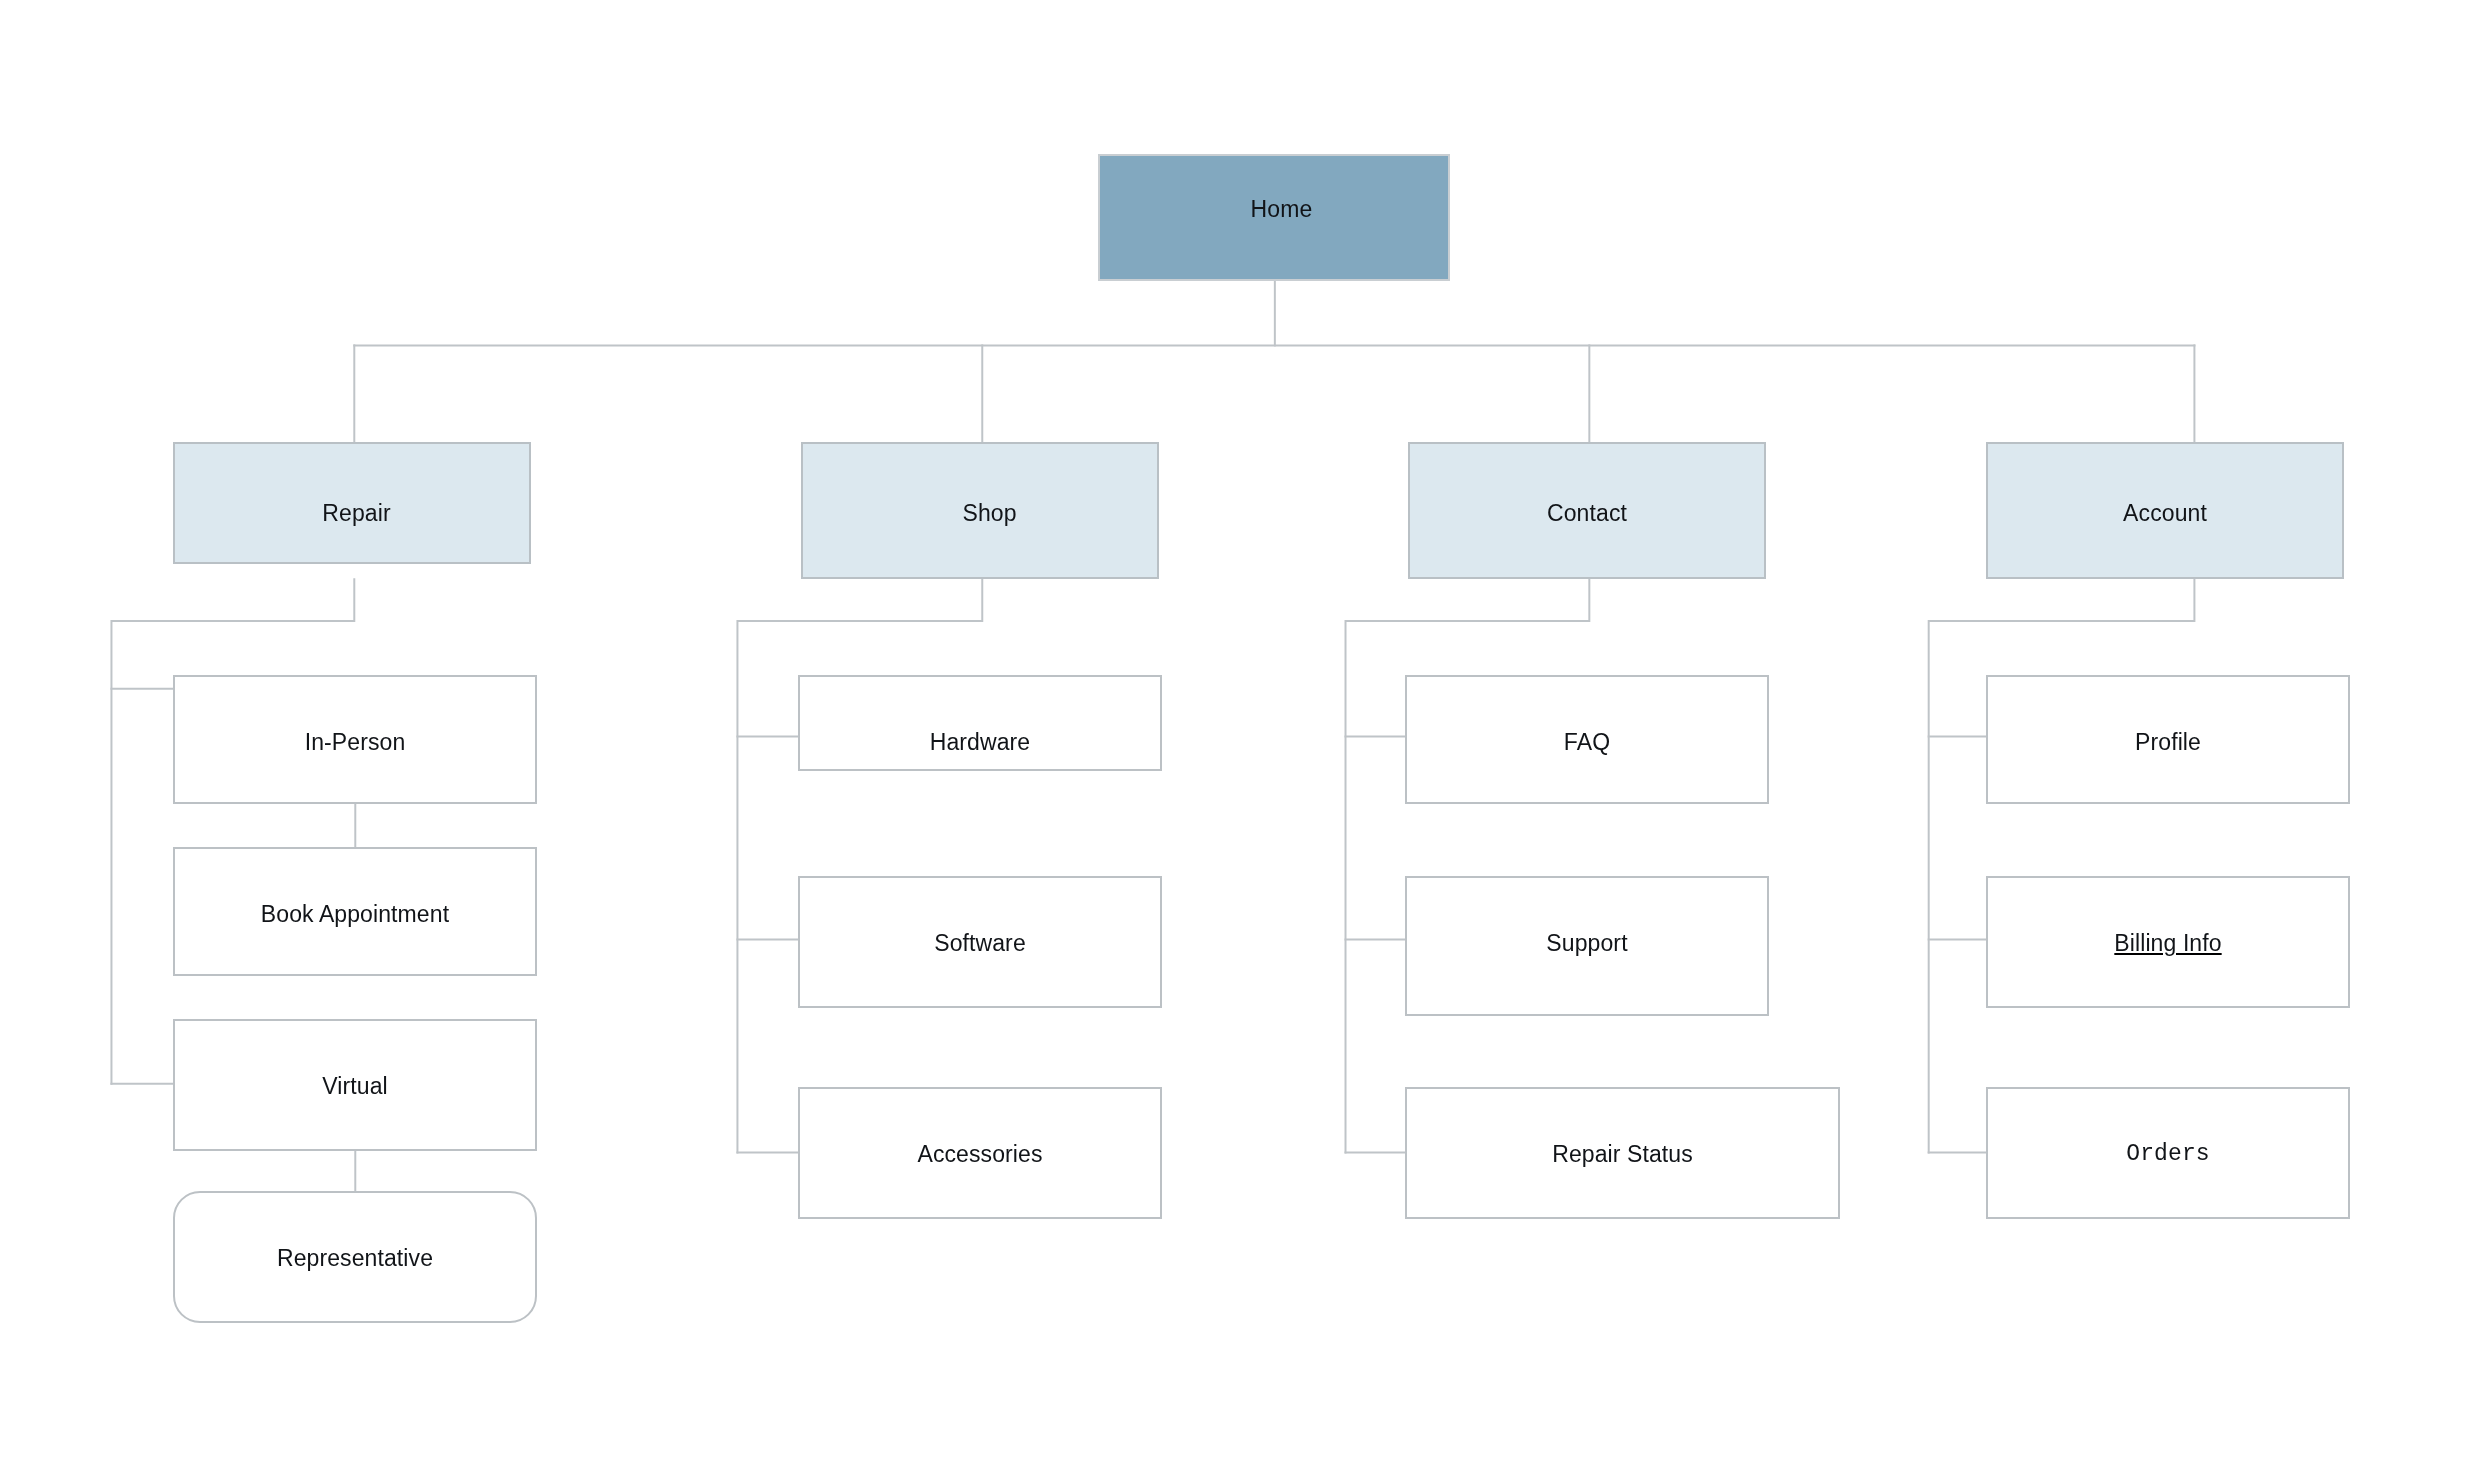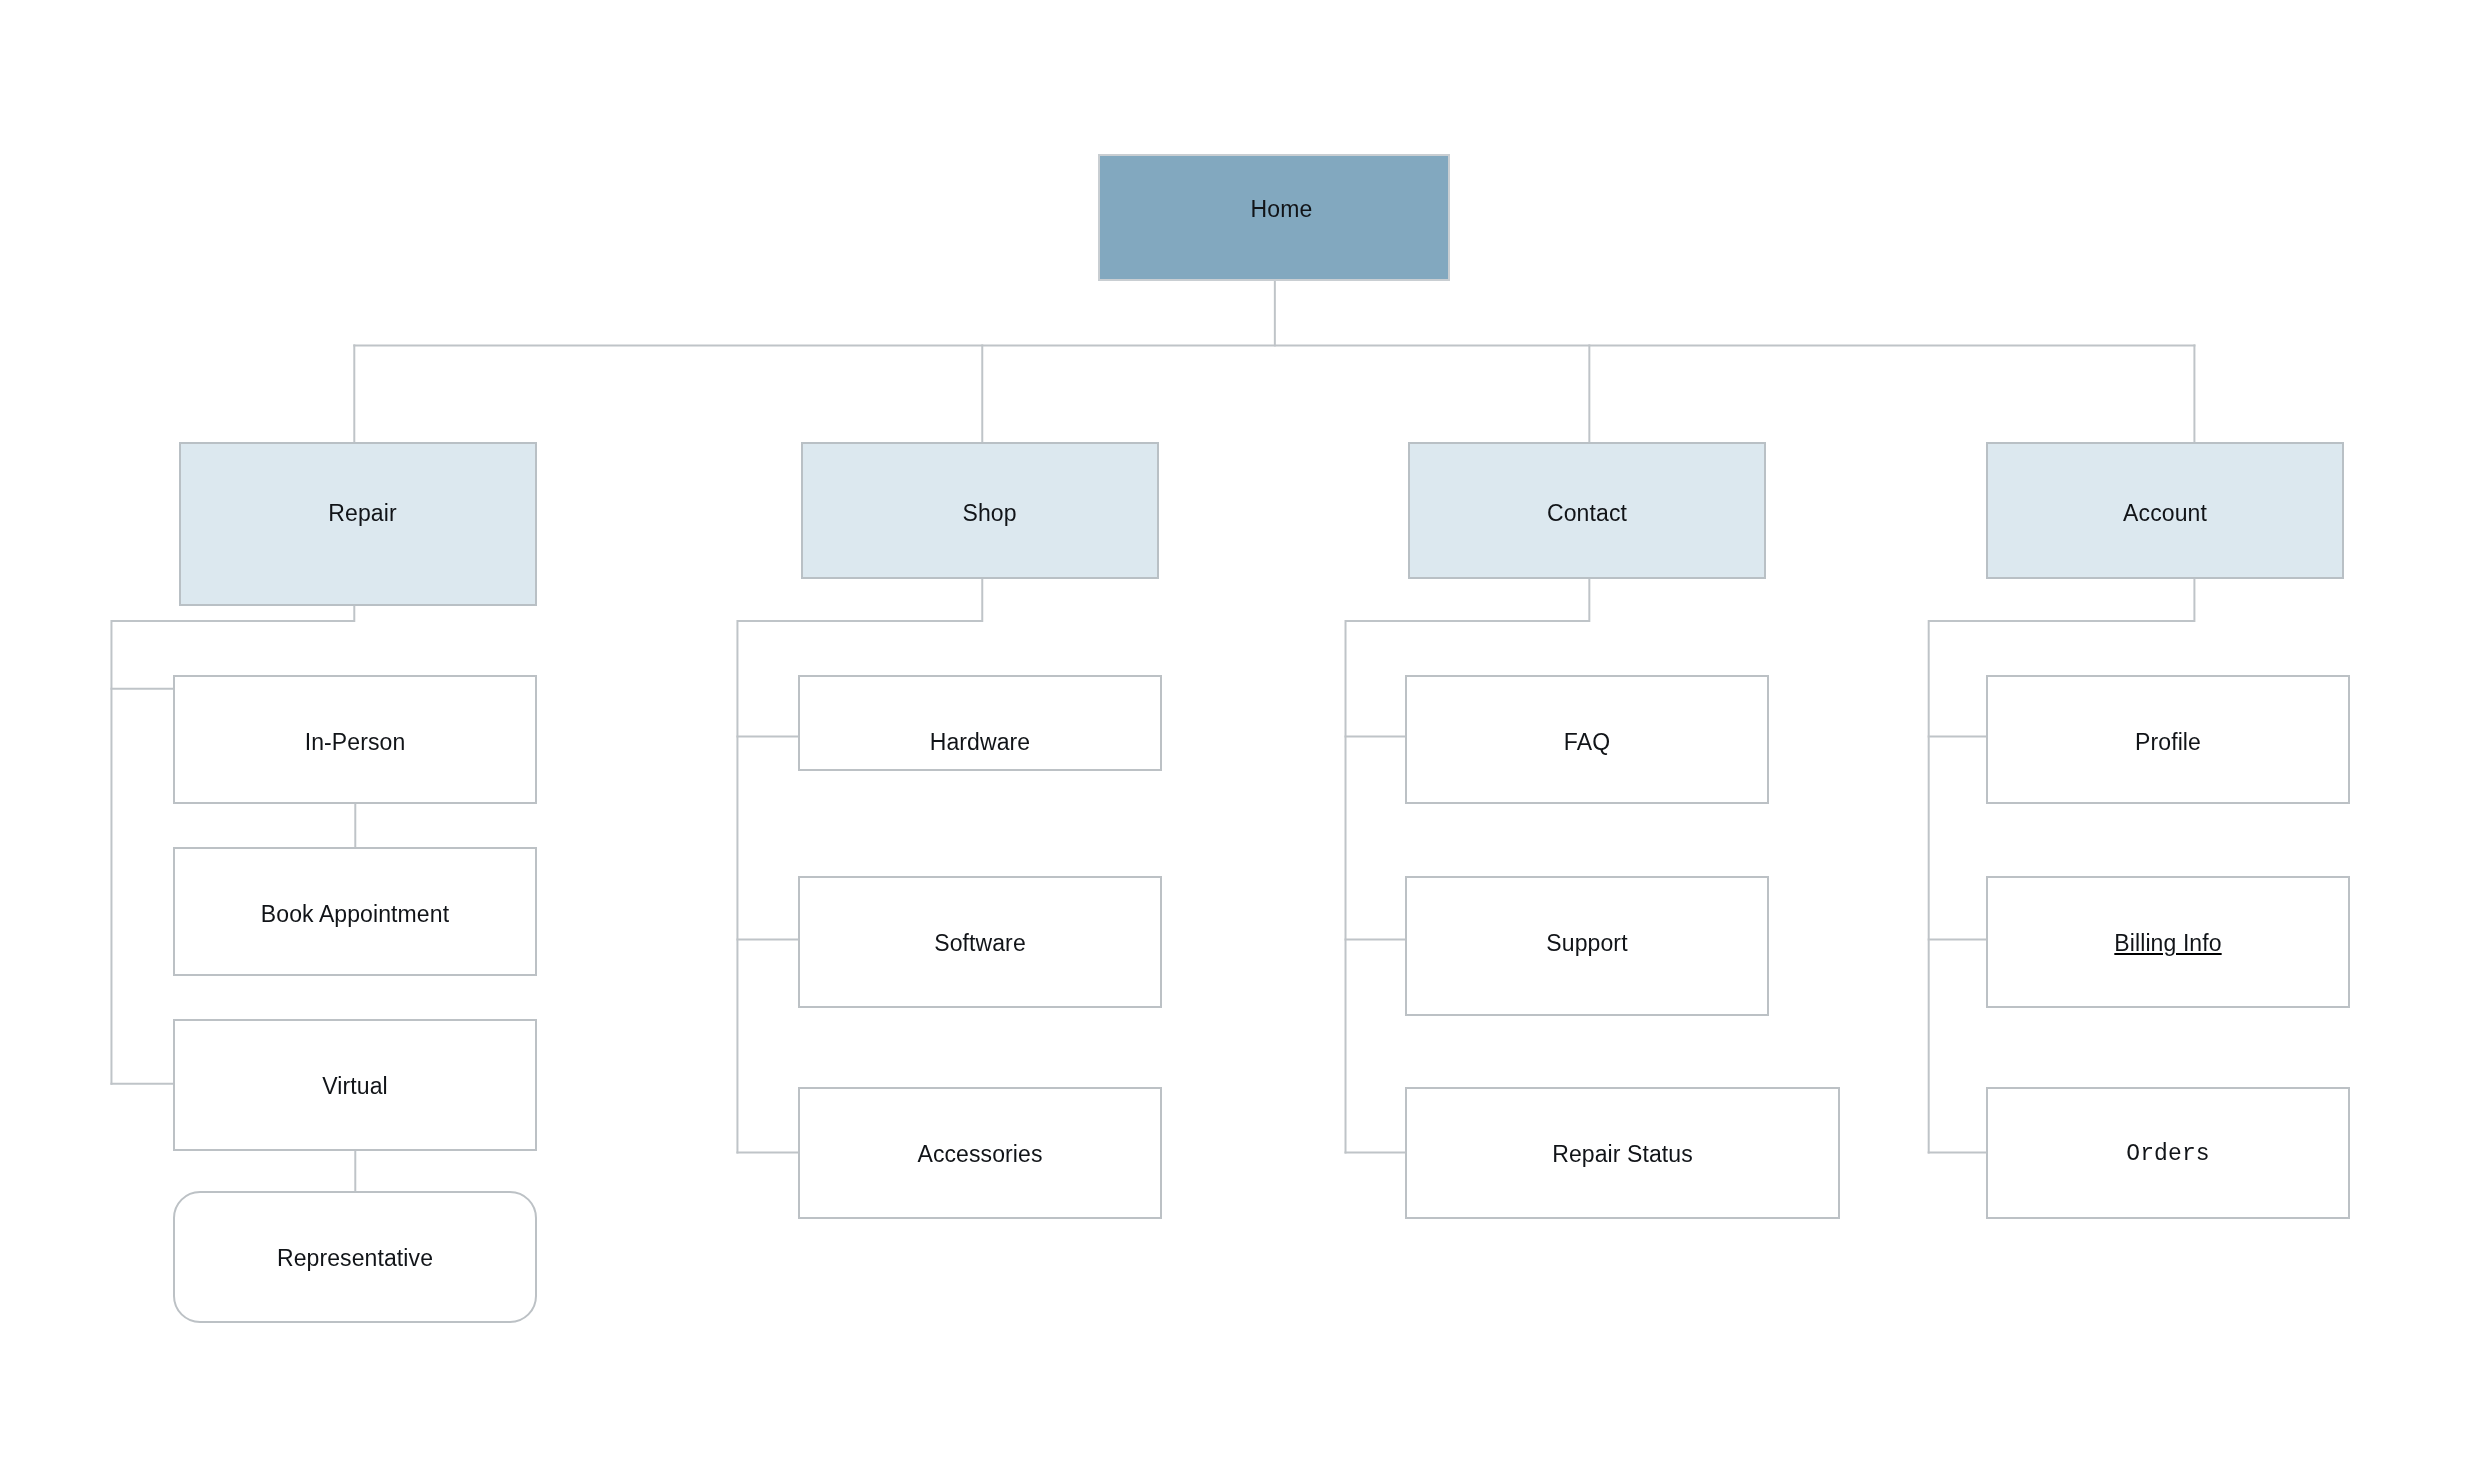--- a/index.html
+++ b/index.html
@@ -89,21 +89,21 @@
       <polyline points="1352,1158 1412,1158" fill="none" stroke="#bfc4c8" stroke-width="2" stroke-linecap="square" stroke-linejoin="miter"></polyline>
       <polyline points="2205,582 2205,624 1938,624 1938,1158" fill="none" stroke="#bfc4c8" stroke-width="2" stroke-linecap="square" stroke-linejoin="miter"></polyline>
       <polyline points="1938,740 1996,740" fill="none" stroke="#bfc4c8" stroke-width="2" stroke-linecap="square" stroke-linejoin="miter"></polyline>
       <polyline points="1938,944 1996,944" fill="none" stroke="#bfc4c8" stroke-width="2" stroke-linecap="square" stroke-linejoin="miter"></polyline>
       <polyline points="1938,1158 1996,1158" fill="none" stroke="#bfc4c8" stroke-width="2" stroke-linecap="square" stroke-linejoin="miter"></polyline>
     </svg>
   <div id="node-layer">
       <div class="node level-0" style="left: 1098px; top: 154px; width: 352px; height: 127px;">
         <span class="node-label">Home</span>
       </div>
-      <div class="node level-1" style="left: 179px; top: 442px; width: 358px; height: 164px; padding-left: 9px;">
+      <div class="node level-1" style="left: 173px; top: 442px; width: 358px; height: 122px; padding-left: 9px;">
         <span class="node-label">Repair</span>
       </div>
       <div class="node level-1" style="left: 801px; top: 442px; width: 358px; height: 137px; padding-left: 19px;">
         <span class="node-label">Shop</span>
       </div>
       <div class="node level-1" style="left: 1408px; top: 442px; width: 358px; height: 137px;">
         <span class="node-label">Contact</span>
       </div>
       <div class="node level-1" style="left: 1986px; top: 442px; width: 358px; height: 137px;">
         <span class="node-label">Account</span>

